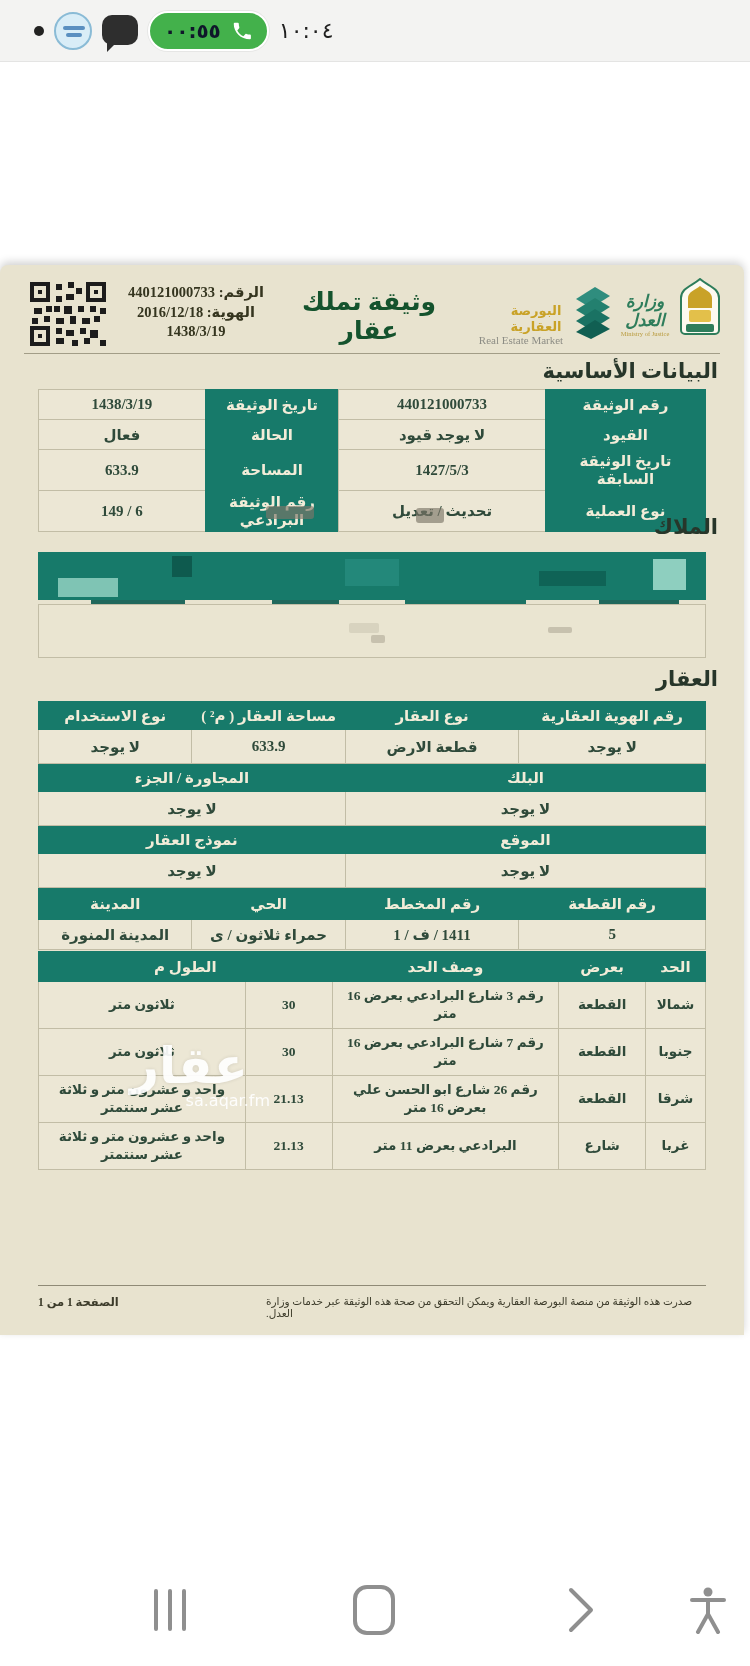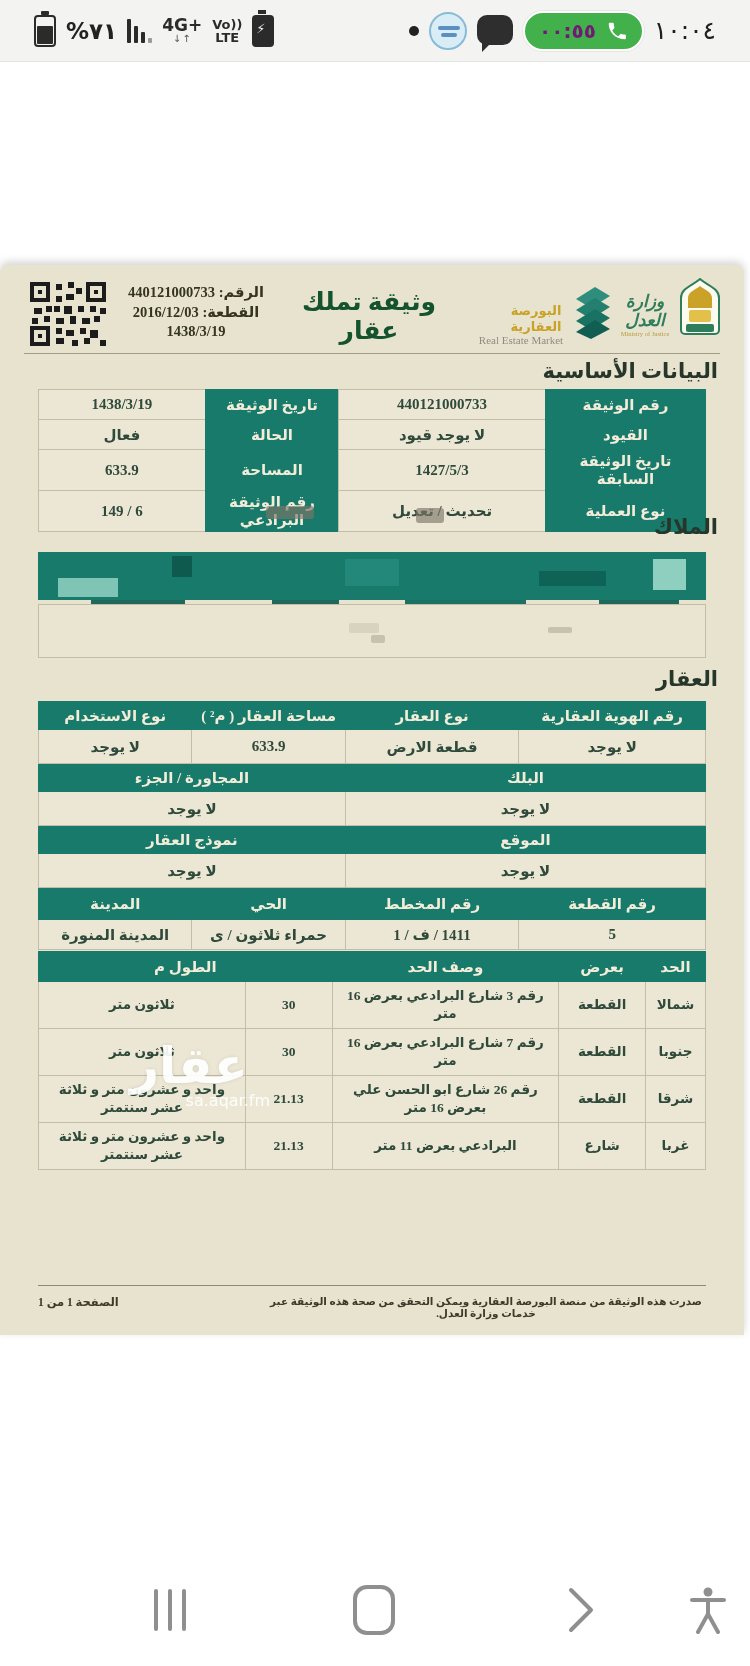--- a/index.html
+++ b/index.html
@@ -32,22 +32,22 @@
   .battsave:before{content:"";position:absolute;top:-5px;left:6px;width:8px;height:4px;background:#2b2b2b;}
   .battsave:after{content:"⚡";position:absolute;top:6px;left:4px;font-size:13px;color:#f3f3f2;}
   .notifdot{width:10px;height:10px;border-radius:50%;background:#222;}
   .bubble-blue{width:38px;height:38px;border-radius:50%;background:#d9edf7;border:2px solid #8abbd6;position:relative;}
   .bubble-blue:before{content:"";position:absolute;top:12px;left:7px;width:22px;height:4px;background:#5a8fc0;border-radius:2px;}
   .bubble-blue:after{content:"";position:absolute;top:19px;left:10px;width:16px;height:4px;background:#5a8fc0;border-radius:2px;}
   .bubble-dark{width:36px;height:30px;border-radius:10px;background:#2e2e2e;position:relative;margin-top:-2px;}
   .bubble-dark:after{content:"";position:absolute;bottom:-7px;left:5px;border:6px solid transparent;border-top-color:#2e2e2e;border-left-color:#2e2e2e;}
   .callpill{height:40px;border-radius:20px;background:var(--callgreen);display:flex;align-items:center;
     gap:10px;padding:0 14px;border:2px solid #fff;box-shadow:0 0 0 1px rgba(0,0,0,.05);}
-  .callpill .t{color:#701a75;font-size:20px;font-weight:bold;}
-  .clock{font-size:25px;color:#1f1f1f;}
+  .callpill .t{color:#0f172a;font-size:20px;font-weight:bold;}
+  .clock{font-size:22px;color:#1f1f1f;}
 
   
   .docpage{position:absolute;top:265px;left:0;width:744px;height:1070px;background:var(--beige);
     border-radius:8px 8px 0 0;box-shadow:0 -3px 8px rgba(0,0,0,.18);direction:rtl;}
   .docpage .abs{position:absolute;}
 
   .qr{left:28px;top:15px;width:80px;height:68px;}
   .numblock{right:462px;top:18px;width:172px;text-align:center;font-size:14.5px;font-weight:bold;
     color:#35351f;line-height:1.35;direction:rtl;}
   .doctitle{right:290px;top:22px;width:170px;text-align:center;font-size:25px;font-weight:bold;color:#14532d;}
@@ -81,58 +81,37 @@
   .ownersbar .patch{position:absolute;}
   .ownersrow{right:38px;top:339px;width:668px;height:54px;border:1px solid var(--border);background:#eae5d1;position:absolute;}
   .ownersrow i{position:absolute;background:#a49e8c;opacity:.5;border-radius:2px;}
 
   .watermark{left:94px;top:772px;width:190px;text-align:center;direction:ltr;
     font-family:"DejaVu Sans",sans-serif;color:#fff;opacity:.92;}
   .watermark .big{font-size:50px;font-weight:bold;text-shadow:0 0 4px rgba(0,0,0,.12);}
   .watermark .site{font-size:16px;margin-top:-4px;text-align:right;padding-right:14px;}
 
   .footline{left:38px;top:1020px;width:668px;border-top:1.5px solid #8f8a76;}
-  .footnote{right:38px;top:1030px;width:440px;font-size:10.5px;font-weight:bold;color:#3c3b2a;text-align:center;}
+  .footnote{right:38px;top:1030px;width:440px;font-size:10.5px;font-weight:normal;color:#3c3b2a;text-align:left;}
   .footpage{left:38px;top:1030px;font-size:11.5px;font-weight:bold;color:#3c3b2a;direction:rtl;}
 
   
   .navbar{position:absolute;left:0;top:1575px;width:750px;height:70px;background:#fff;}
   .navbtn{position:absolute;top:0;height:70px;display:flex;align-items:center;justify-content:center;}
   .recents{left:138px;width:64px;display:flex;gap:10px;}
   .recents i{display:block;width:4px;height:42px;background:var(--navgray);border-radius:2px;}
   .homebtn{left:344px;width:60px;}
   .homebtn .sq{width:42px;height:50px;border:4px solid var(--navgray);border-radius:14px;}
   .backbtn{left:556px;width:50px;}
   .a11y{left:678px;width:60px;}
 </style>
 </head>
 <body>
 
 <div class="statusbar">
-  <div class="sb-left">
-    <div class="batt">
-        <div class="fill"></div>
-      </div>
-    <span class="pct">%٧١</span>
-    <div class="sigbars">
-        <i class="b1"></i>
-        <i class="b2"></i>
-        <i class="b3"></i>
-        <i class="b4"></i>
-      </div>
-    <div class="net">
-      <span class="g4">4G+</span>
-      <span class="arr">↓↑</span>
-    </div>
-    <div class="volte">
-      <span>Vo))</span>
-      <span>LTE</span>
-    </div>
-    <div class="battsave"></div>
-  </div>
   <div class="sb-right">
     <div class="notifdot"></div>
     <div class="bubble-blue"></div>
     <div class="bubble-dark"></div>
     <div class="callpill">
       <span class="t">٠٠:٥٥</span>
       <svg width="22" height="22" viewBox="0 0 24 24">
         <path fill="#ffffff" d="M6.6 10.8c1.5 3 3.9 5.4 6.9 6.9l2.3-2.3c.3-.3.7-.4 1.1-.2 1.2.4 2.5.6 3.8.6.6 0 1 .4 1 1V20c0 .6-.4 1-1 1C10.6 21 3 13.4 3 4c0-.6.4-1 1-1h3.5c.6 0 1 .4 1 1 0 1.3.2 2.6.6 3.8.1.4 0 .8-.2 1.1l-2.3 2.9z"></path>
       </svg>
     </div>
@@ -182,21 +161,21 @@
     </g>
     <g fill="#1c1c1c">
       <rect x="5" y="5" width="2" height="2"></rect>
         <rect x="33" y="5" width="2" height="2"></rect>
         <rect x="5" y="27" width="2" height="2"></rect>
     </g>
   </svg>
 
   <div class="abs numblock">
     <div><span>الرقم:</span> <span>440121000733</span></div>
-    <div><span>القطعة:</span> <span>2016/12/03</span></div>
+    <div><span>الهوية:</span> <span>2016/12/18</span></div>
     <div>1438/3/19</div>
   </div>
 
   <div class="abs doctitle">وثيقة تملك عقار</div>
 
   <div class="abs remtext">
     <div class="ar">البورصة العقارية</div>
     <div class="en">Real Estate Market</div>
   </div>
 

